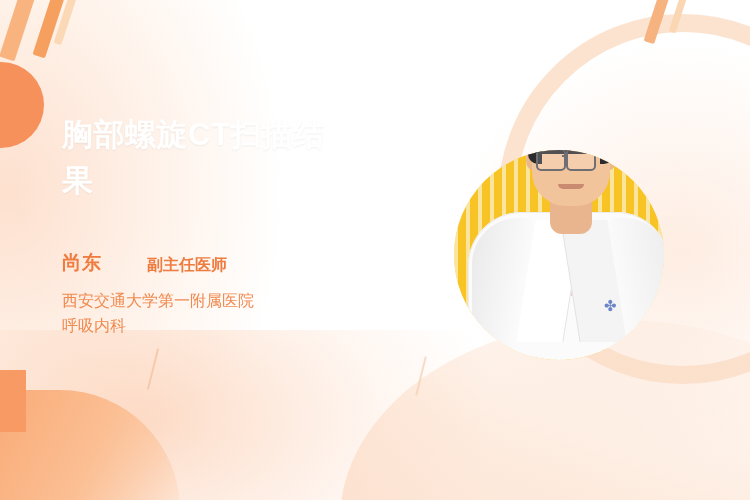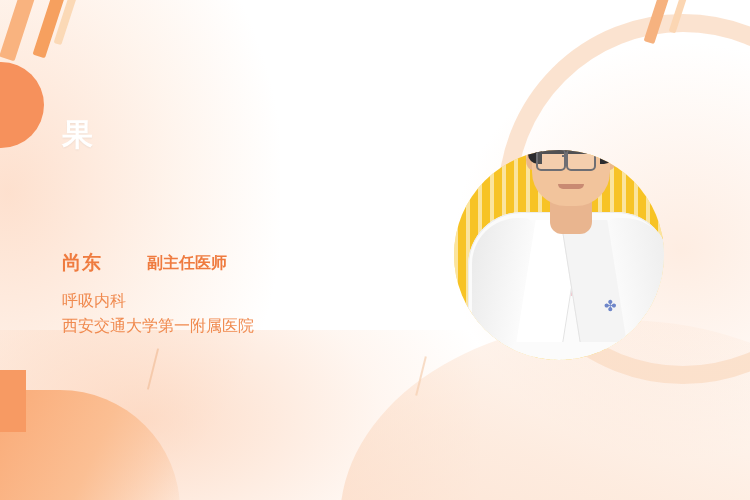--- a/index.html
+++ b/index.html
@@ -394,21 +394,21 @@
     line-height: 46px;
     letter-spacing: 0.5px;
     text-shadow: 0 1px 2px rgba(0,0,0,0.06);
   }
   .title-line { display: block; }
   .name-row {
     position: absolute;
     left: 62px;
     top: 250px;
     display: flex;
-    align-items: center;
+    align-items: flex-end;
     gap: 14px;
     color: #ef7b3f;
   }
   .doctor-name {
     font-size: 19px;
     font-weight: bold;
     letter-spacing: 1px;
   }
   .doctor-title {
     font-size: 16px;
@@ -475,26 +475,27 @@
         <div class="glasses-l"></div>
         <div class="glasses-r"></div>
         <div class="glasses-bridge"></div>
         <div class="mouth"></div>
         <div class="badge">✤</div>
       </div>
     </div>
   </div>
 
   <div class="title">
+    <span class="title-line">胸部螺旋CT扫描结</span>
     <span class="title-line">果</span>
   </div>
 
   <div class="name-row">
     <span class="doctor-name">尚东</span>
     <span class="doctor-title">副主任医师</span>
   </div>
 
   <div class="affiliation">
+    <span class="aff-line">西安交通大学第一附属医院</span>
     <span class="aff-line">呼吸内科</span>
-    <span class="aff-line">西安交通大学第一附属医院</span>
   </div>
 
 </div>
 
 </body></html>

